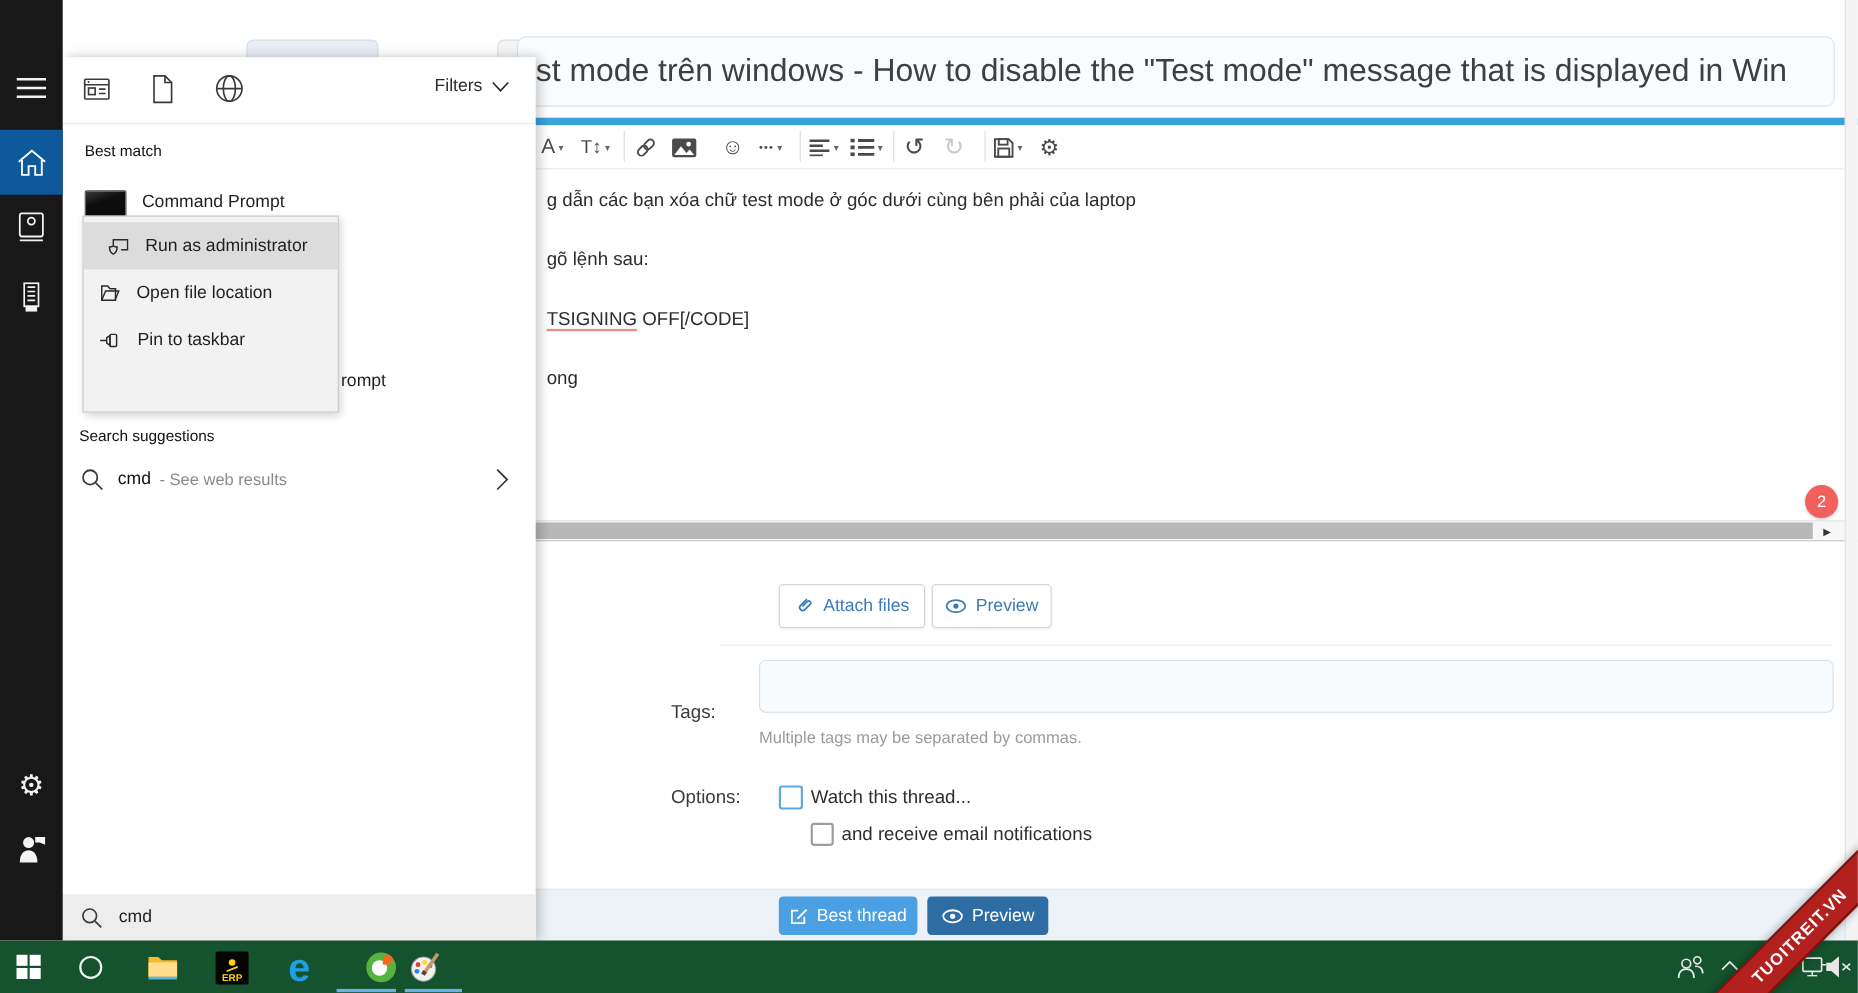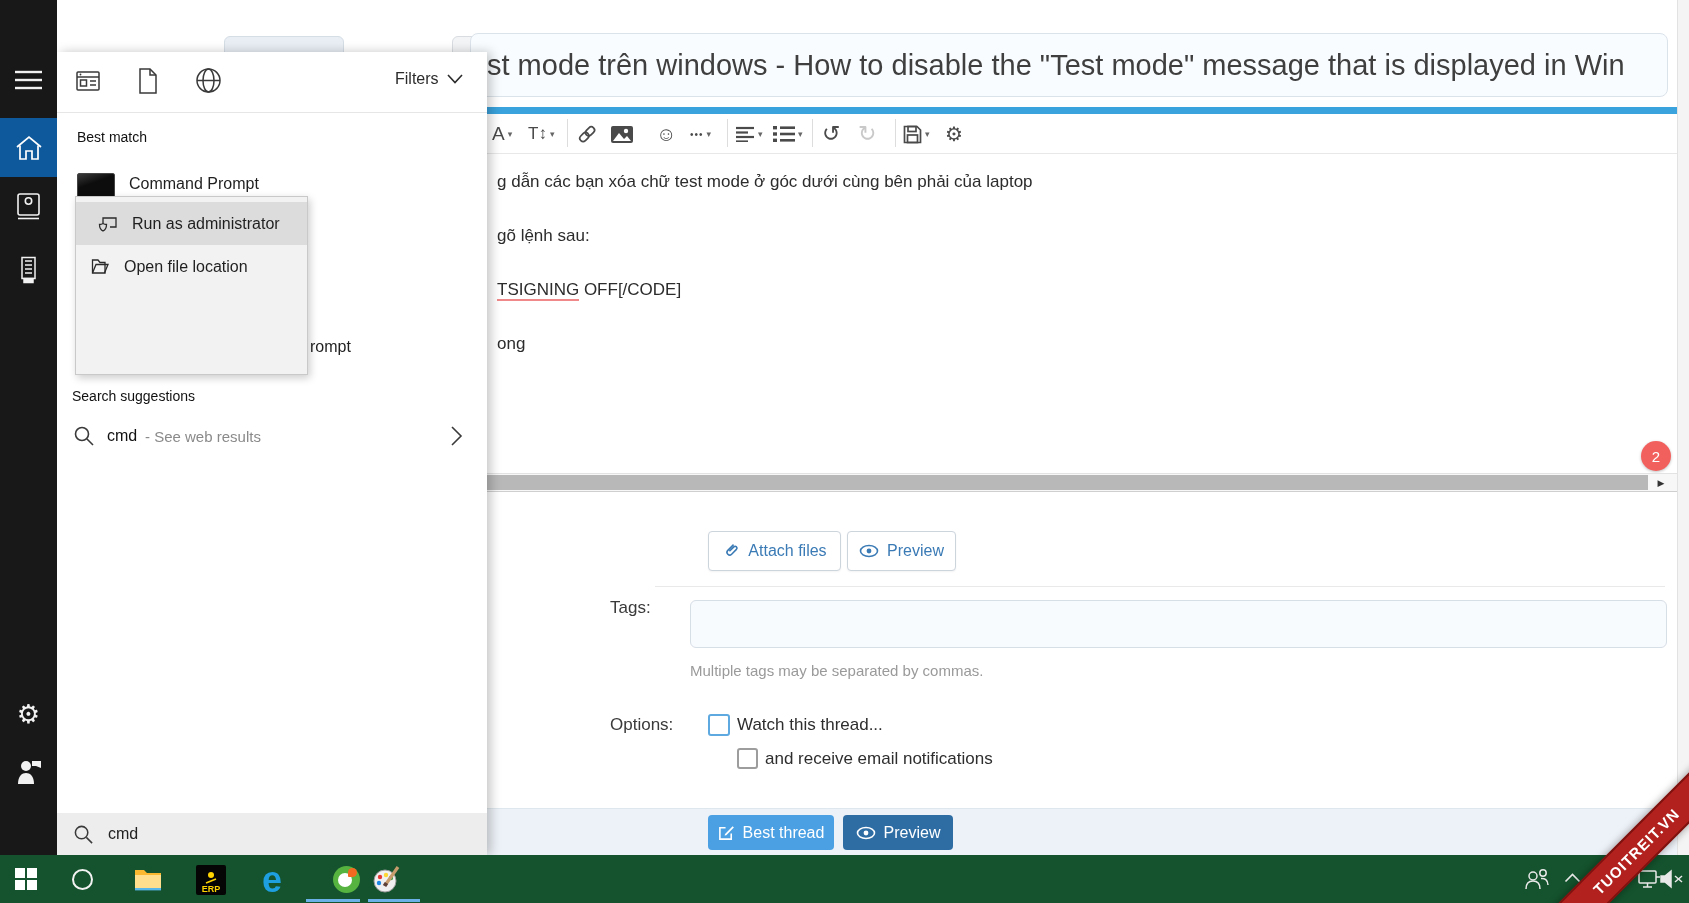--- a/index.html
+++ b/index.html
@@ -202,21 +202,21 @@
           <svg width="20" height="14" viewBox="0 0 20 14" fill="none">
             <ellipse cx="10" cy="7" rx="8.5" ry="5.5" stroke="#3a7ab5" stroke-width="1.6"></ellipse>
             <circle cx="10" cy="7" r="2.4" fill="#3a7ab5"></circle>
           </svg>
         </span>
       <span>Preview</span>
     </div>
 
     <div class="abs row-divider" style="left:655px;top:586px;width:1010px;height:1px;"></div>
 
-    <div class="abs form-label" style="left:610px;top:598px;">Tags:</div>
+    <div class="abs form-label" style="left:610px;top:638px;">Tags:</div>
     <div class="abs tags-input" style="left:690px;top:600px;width:975px;height:46px;"></div>
     <div class="abs hint-text" style="left:690px;top:662px;">Multiple tags may be separated by commas.</div>
 
     <div class="abs form-label" style="left:610px;top:715px;">Options:</div>
     <div class="abs cb cb-blue" style="left:708px;top:714px;width:18px;height:18px;"></div>
     <div class="abs cb-label" style="left:737px;top:715px;">Watch this thread...</div>
     <div class="abs cb cb-gray" style="left:737px;top:748px;width:17px;height:17px;"></div>
     <div class="abs cb-label" style="left:765px;top:749px;text-align:right;">and receive email notifications</div>
 
     <div class="abs footer-strip" style="left:470px;top:808px;width:1219px;height:47px;"></div>
@@ -298,20 +298,30 @@
       </div>
       <div class="ctx-item">
         <span>
             <svg width="18" height="17" viewBox="0 0 18 17" fill="none" stroke="#2a2a2a" stroke-width="1.3">
               <path d="M1.5 2 H7 L9 4.5 H14 V15 H1.5 Z"></path>
               <path d="M1.5 15 L5 6.5 H17 L13.5 15"></path>
             </svg>
           </span>
         <span>Open file location</span>
       </div>
+      <div class="ctx-item">
+        <span>
+            <svg width="19" height="15" viewBox="0 0 19 15" fill="none" stroke="#2a2a2a" stroke-width="1.3">
+              <line x1="0" y1="7.5" x2="6" y2="7.5"></line>
+              <path d="M6 5 L9 3 V12 L6 10 Z"></path>
+              <rect x="9" y="2" width="6" height="11" rx="1"></rect>
+            </svg>
+          </span>
+        <span>Pin to taskbar</span>
+      </div>
     </div>
 
     <div class="abs section-label" style="left:15px;top:336px;">Search suggestions</div>
     <div class="abs" style="left:0;top:365px;width:430px;height:40px;">
       <div class="abs" style="left:16px;top:8px;">
         <svg width="22" height="22" viewBox="0 0 22 22" fill="none" stroke="#3a3a3a" stroke-width="1.6">
             <circle cx="9" cy="9" r="6.5"></circle>
             <line x1="14" y1="14" x2="20" y2="20"></line>
           </svg>
       </div>

